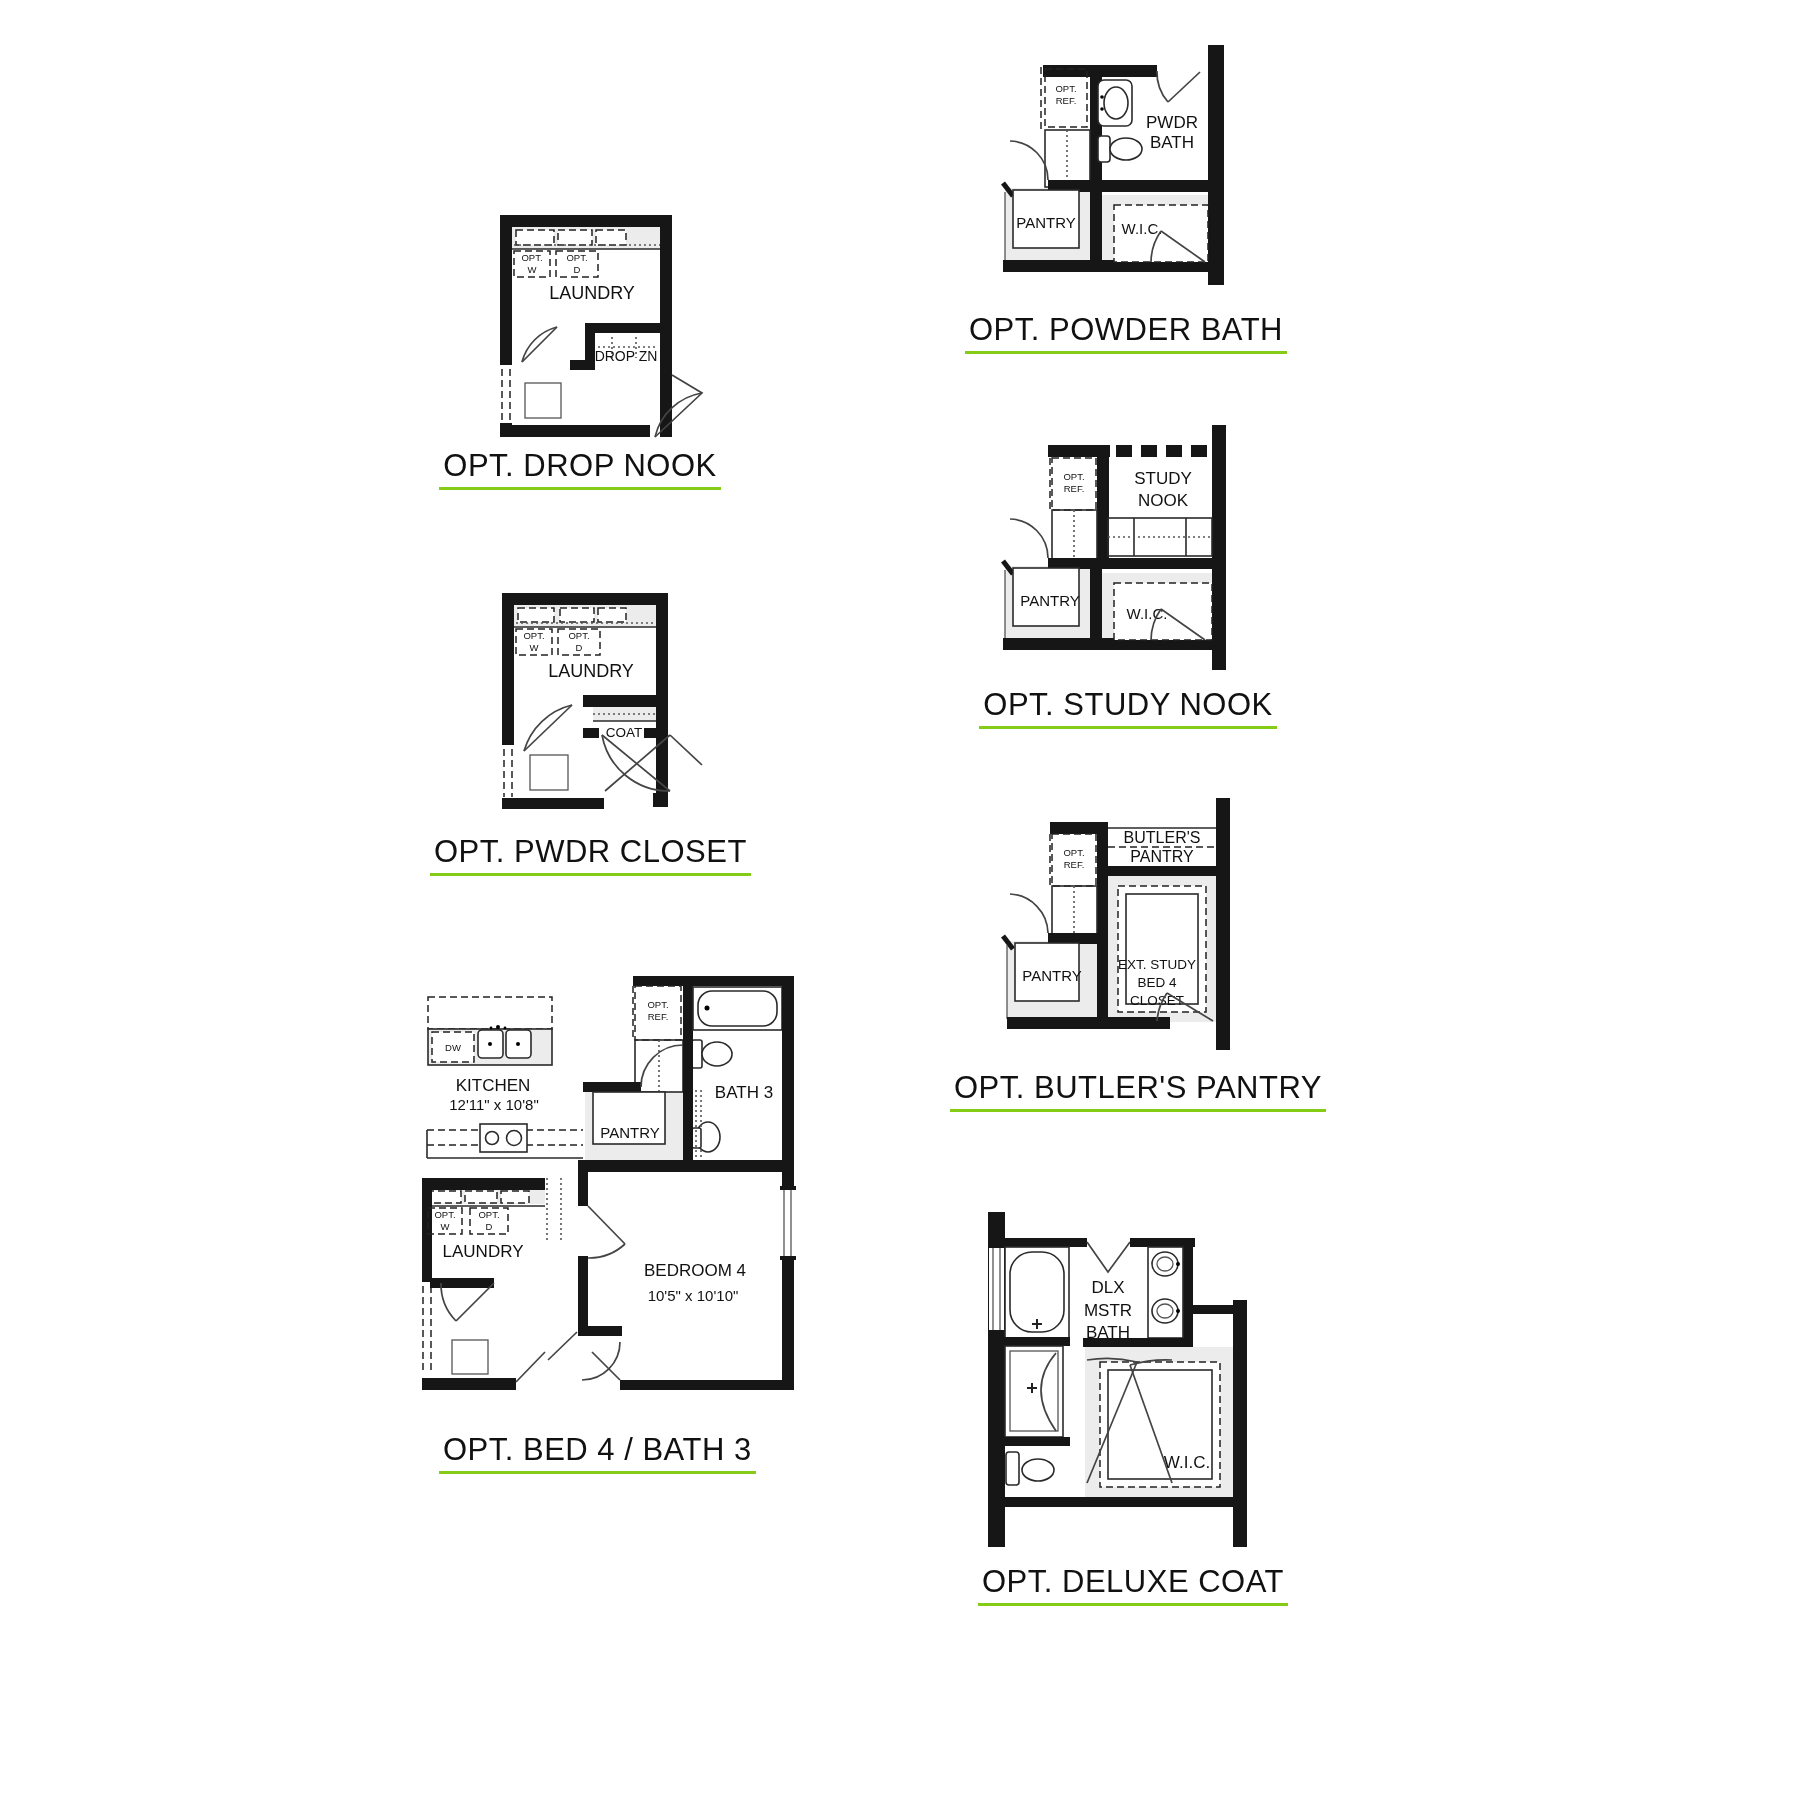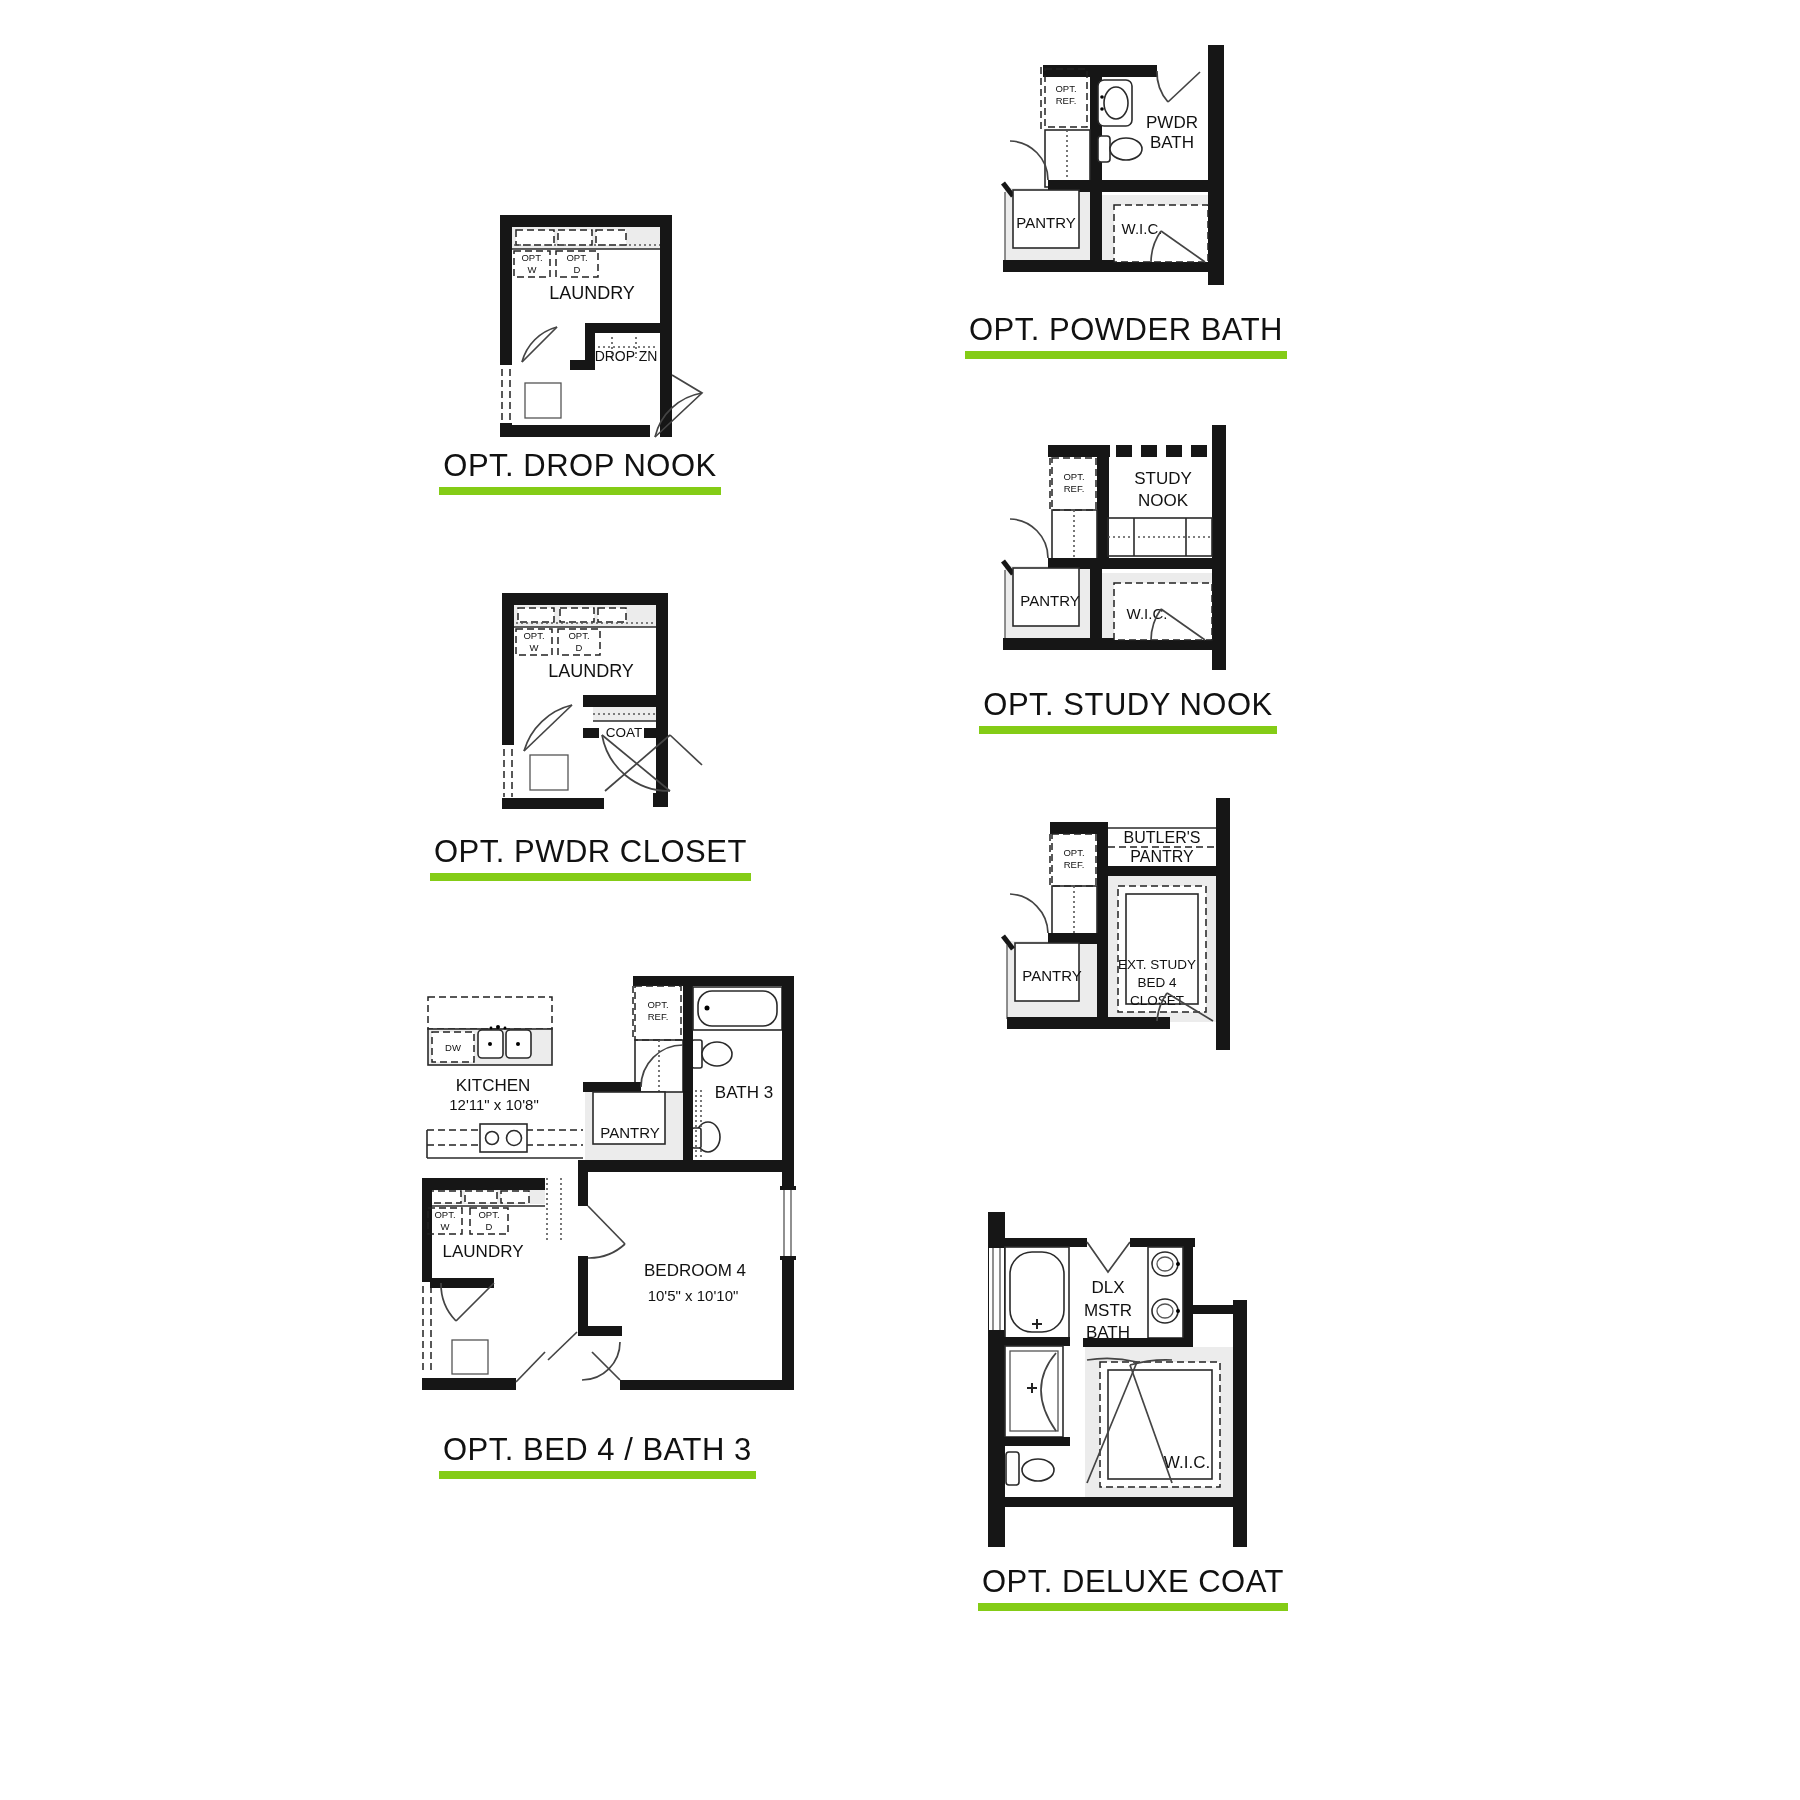--- a/index.html
+++ b/index.html
@@ -1,19 +1,19 @@
 <!DOCTYPE html>
 <html><head>
 <meta charset="utf-8">
 <style>
   html,body{margin:0;padding:0;background:#fff;}
   #canvas{position:relative;width:1800px;height:1800px;background:#ffffff;overflow:hidden;
           font-family:"Liberation Sans",sans-serif;color:#111;}
   .plan-label{position:absolute;text-align:center;font-size:31px;letter-spacing:.5px;color:#111;white-space:nowrap;}
-  .plan-label span{border-bottom:8px solid #84cc16;padding:0 4px 3px 4px;display:inline-block;}
+  .plan-label span{border-bottom:3px solid #84cc16;padding:0 4px 3px 4px;display:inline-block;}
   #main-title{position:absolute;text-align:center;font-size:60px;letter-spacing:1px;color:#111;white-space:nowrap;}
   #main-title span{border-bottom:7px solid #111;padding:0 14px 8px 14px;display:inline-block;}
   svg{position:absolute;overflow:visible;}
   svg text{font-family:"Liberation Sans",sans-serif;fill:#111;text-anchor:middle;}
   .w{fill:#161616;}
   .g{fill:#ececec;}
   .s{fill:none;stroke:#2a2a2a;stroke-width:1.6;}
   .sw{fill:#fff;stroke:#2a2a2a;stroke-width:1.6;}
   .s1{fill:none;stroke:#555;stroke-width:1.3;}
   .d{fill:none;stroke:#222;stroke-width:1.5;stroke-dasharray:7 4;}
@@ -201,20 +201,21 @@
     <rect class="w" x="247" y="143" width="11" height="96"></rect>
     <rect class="d2" x="268" y="96" width="88" height="126"></rect>
     <rect class="sw" x="276" y="104" width="72" height="110"></rect>
     <text class="t13" x="307" y="179">EXT. STUDY</text>
     <text class="t13" x="307" y="197">BED 4</text>
     <text class="t13" x="307" y="215">CLOSET</text>
     <rect class="w" x="258" y="227" width="62" height="12"></rect>
     <path class="a" d="M363 231 L317 203"></path>
     <path class="a" d="M307 231 A56 56 0 0 1 317 203"></path>
   </svg>
+  <div class="plan-label" style="left:950px;top:1070px;width:360px"><span>OPT. BUTLER'S PANTRY</span></div>
 
   <svg style="left:330px;top:940px" width="480" height="460" viewBox="0 0 480 460">
     <rect class="g" x="255" y="152" width="98" height="68"></rect>
 
     <rect class="d2" x="98" y="57" width="124" height="32"></rect>
     <rect class="g" x="98" y="89" width="124" height="36"></rect>
     <rect class="s" x="98" y="89" width="124" height="36"></rect>
     <rect class="d2" x="102" y="92" width="42" height="30"></rect>
     <text class="t10" x="123" y="111">DW</text>
     <rect class="sw" x="148" y="90" width="25" height="28" rx="4"></rect>

